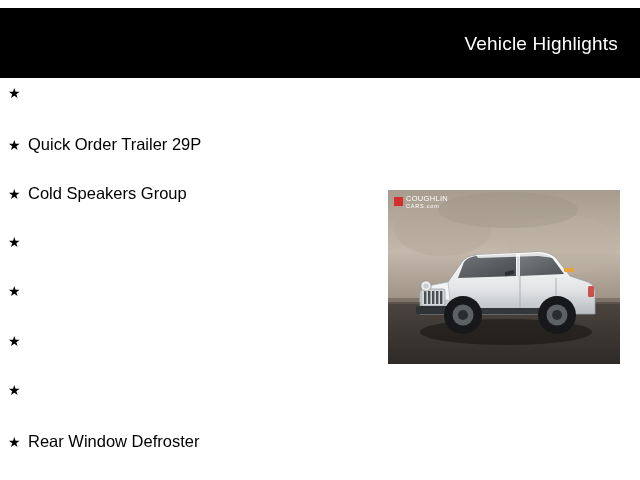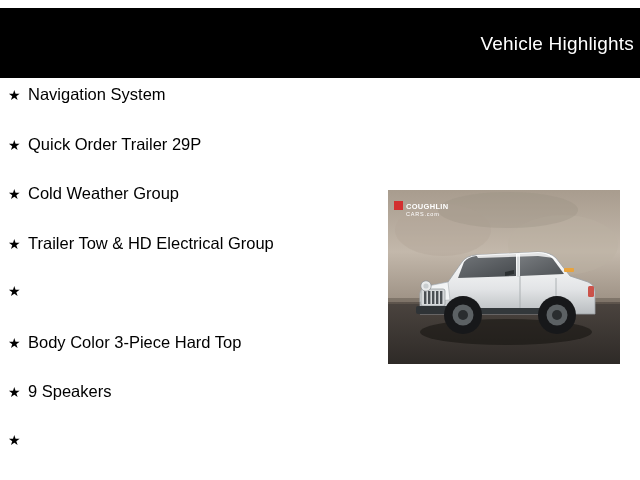--- a/index.html
+++ b/index.html
@@ -24,21 +24,21 @@
     position: absolute;
     left: 0;
     top: 8px;
     width: 640px;
     height: 70px;
     background: #000000;
     display: flex;
     align-items: center;
     justify-content: flex-end;
     box-sizing: border-box;
-    padding-right: 6px;
+    padding-right: 22px;
   }
   .header-title {
     color: #ffffff;
     font-size: 19px;
     letter-spacing: 0.2px;
     line-height: 1;
     white-space: nowrap;
   }
   
   .highlights {
@@ -103,24 +103,23 @@
     display: inline-block;
   }
   .dealer-text {
     display: flex;
     flex-direction: column;
     align-items: flex-start;
   }
   .dealer-name {
     color: #ffffff;
     font-size: 7.5px;
-    font-weight: bold;
+    font-weight: normal;
     letter-spacing: 0.3px;
     line-height: 1.05;
-    margin-top: 8px;
   }
   .dealer-sub {
     color: #ffffff;
     font-size: 5.5px;
     letter-spacing: 0.8px;
     line-height: 1.1;
   }
   
   .bottom-strip {
     position: absolute;
@@ -136,47 +135,44 @@
 
 <div class="page">
 
   <div class="header">
     <div class="header-title">Vehicle Highlights</div>
   </div>
 
   <ul class="highlights">
     <li class="highlight-item">
       <span class="bullet-star">★</span>
-      <span class="highlight-label">Navigation System</span>
     </li>
     <li class="highlight-item">
       <span class="bullet-star">★</span>
       <span class="highlight-label">Quick Order Trailer 29P</span>
     </li>
     <li class="highlight-item">
       <span class="bullet-star">★</span>
-      <span class="highlight-label">Cold Weather Group</span>
-    </li>
-    <li class="highlight-item">
-      <span class="bullet-star">★</span>
-      <span class="highlight-label">Trailer Tow &amp; HD Electrical Group</span>
-    </li>
-    <li class="highlight-item">
-      <span class="bullet-star">★</span>
-    </li>
-    <li class="highlight-item">
-      <span class="bullet-star">★</span>
-      <span class="highlight-label">Body Color 3-Piece Hard Top</span>
-    </li>
-    <li class="highlight-item">
-      <span class="bullet-star">★</span>
-      <span class="highlight-label">9 Speakers</span>
-    </li>
-    <li class="highlight-item">
-      <span class="bullet-star">★</span>
+      <span class="highlight-label">Cold Speakers Group</span>
+    </li>
+    <li class="highlight-item">
+      <span class="bullet-star">★</span>
+    </li>
+    <li class="highlight-item">
+      <span class="bullet-star">★</span>
+    </li>
+    <li class="highlight-item">
+      <span class="bullet-star">★</span>
+    </li>
+    <li class="highlight-item">
+      <span class="bullet-star">★</span>
+    </li>
+    <li class="highlight-item">
+      <span class="bullet-star">★</span>
+      <span class="highlight-label">Rear Window Defroster</span>
     </li>
   </ul>
 
   <div class="photo">
     <svg class="photo-svg" viewBox="0 0 232 174" preserveAspectRatio="none">
       <defs>
         <linearGradient id="wallGrad" x1="0" y1="0" x2="0" y2="1">
           <stop offset="0%" stop-color="#a89c8e"></stop>
           <stop offset="55%" stop-color="#c3b8ab"></stop>
           <stop offset="100%" stop-color="#9d9184"></stop>

